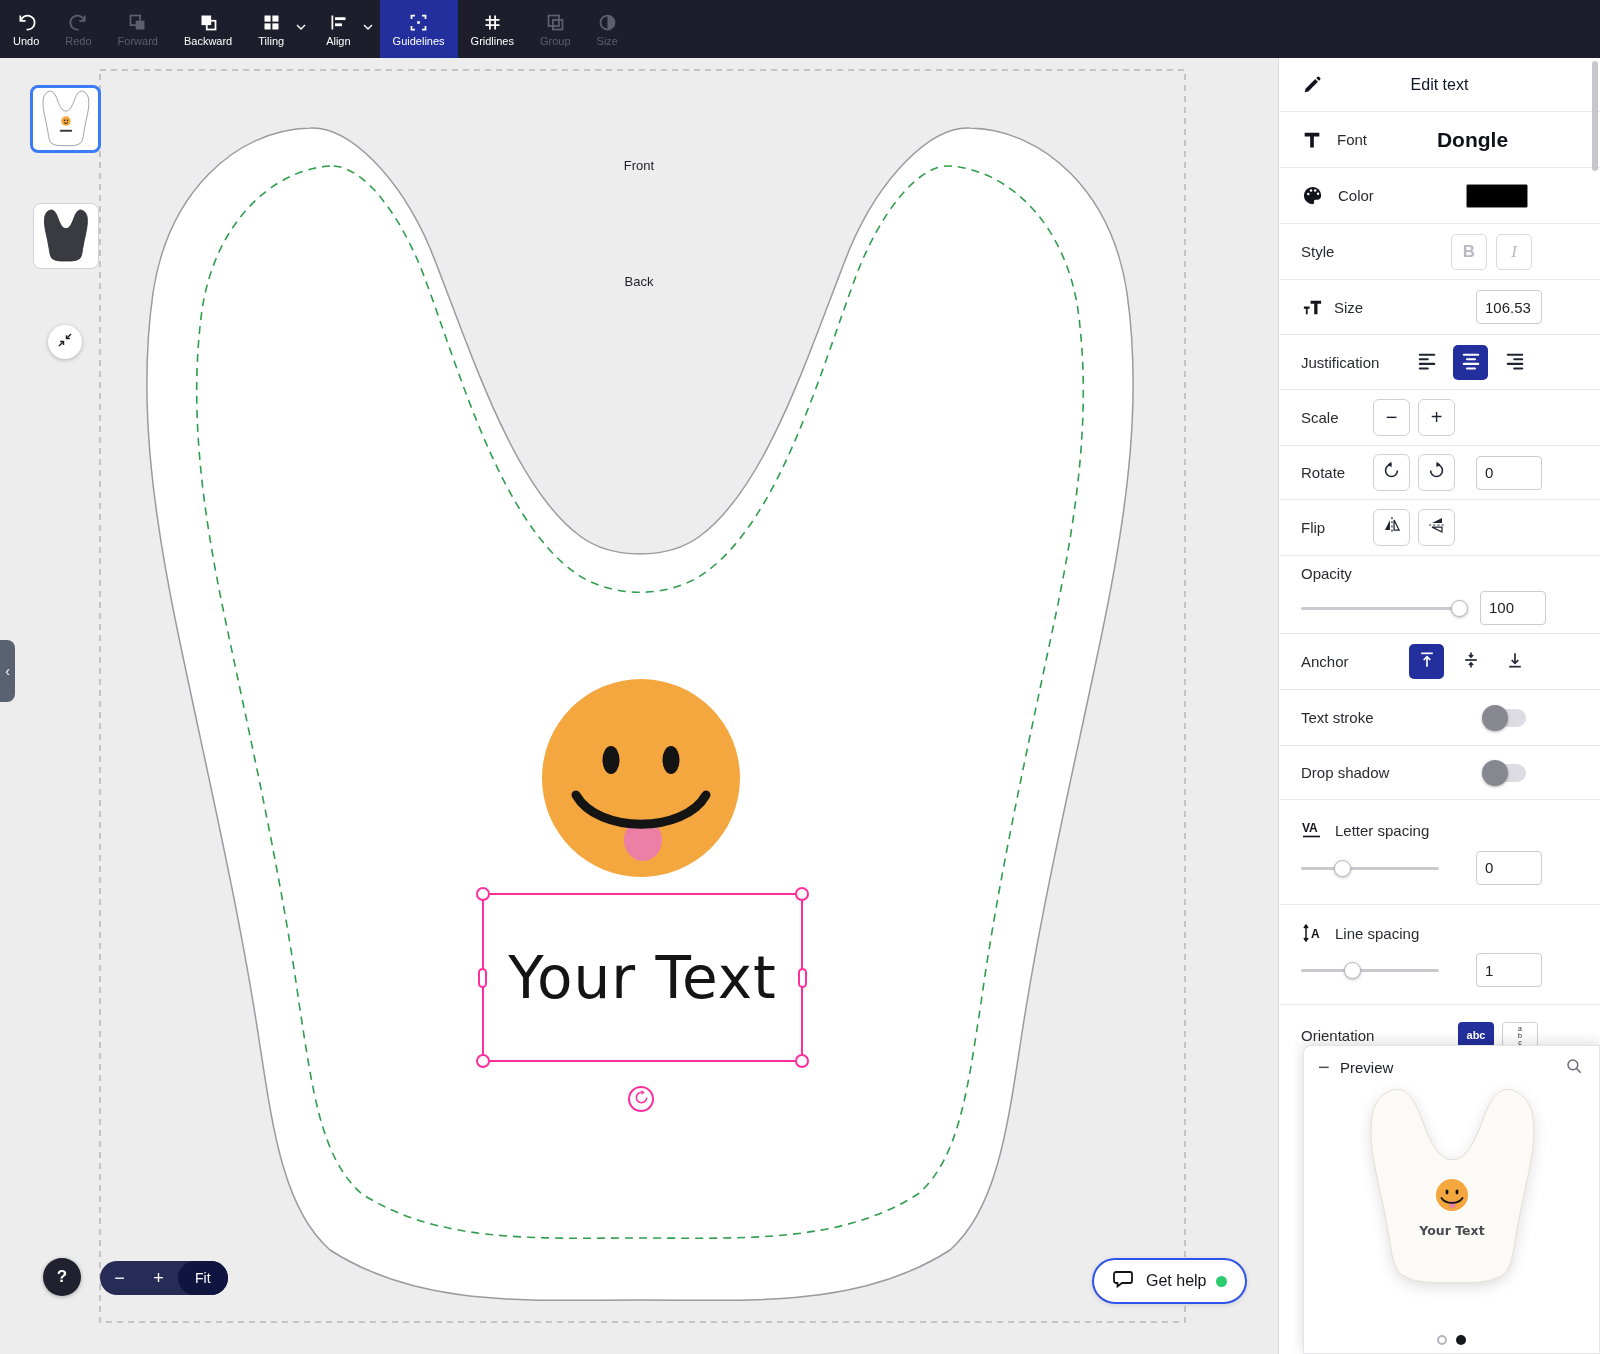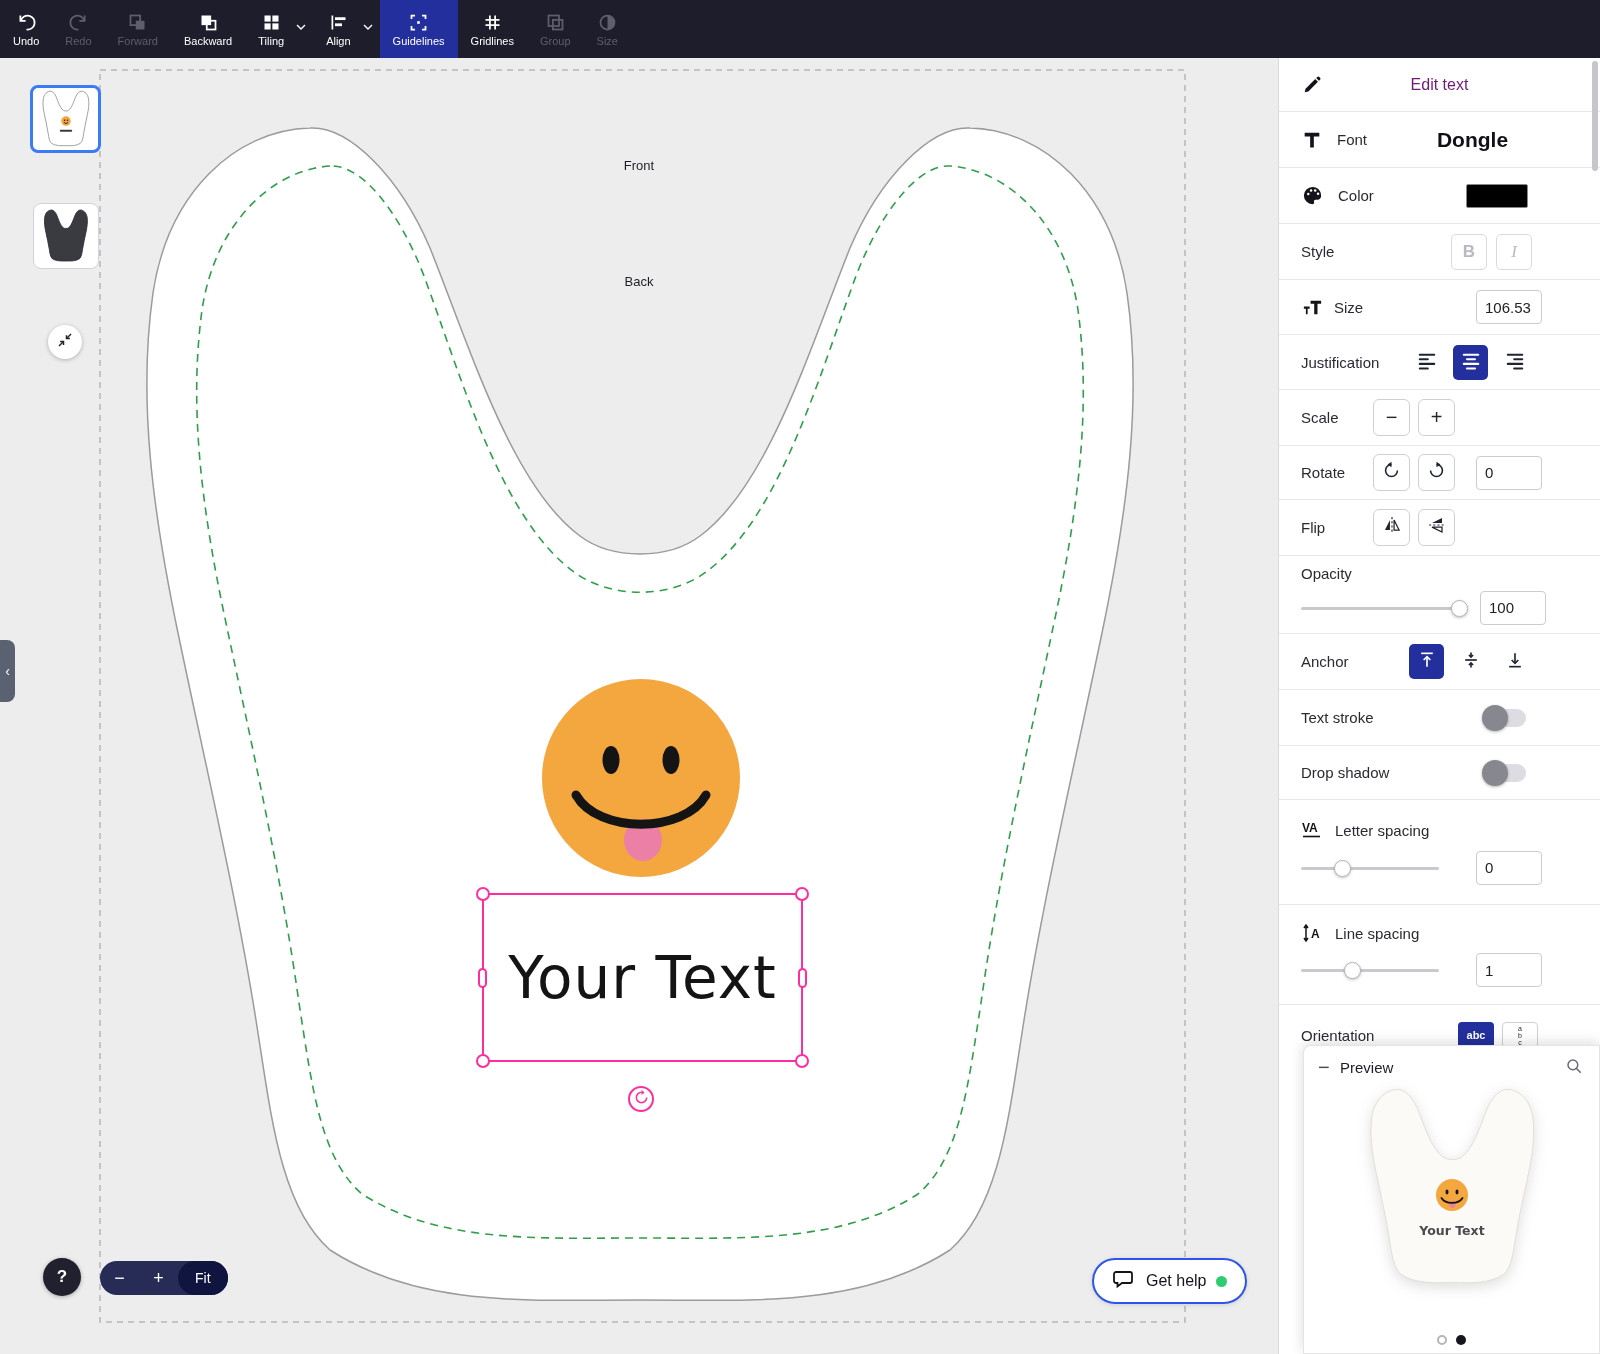--- a/index.html
+++ b/index.html
@@ -69,21 +69,21 @@
   .r-edit{height:54px}.r-font{height:56px}.r-style{height:56px}.r-color{height:56px}
   .r-size{height:55px}.r-just{height:55px}.r-scale{height:56px}.r-rot{height:54px}
   .r-flip{height:56px}.r-opacity{height:78px}.r-anchor{height:56px}.r-stroke{height:56px}
   .r-shadow{height:54px}.r-letter{height:105px}.r-line{height:100px}.r-orient{height:60px;border-bottom:none}
   .plbl{font-size:15px;color:#2a2a33}
   .picon{display:flex;align-items:center;justify-content:center;color:#1f2430}
   .ml10{margin-left:10px}.ml14{margin-left:14px}
   .mlauto{margin-left:auto}
   .mr46{margin-right:46px}.mr48{margin-right:36px}.mr50{margin-right:50px}.mr52{margin-right:52px}
   .lblw{width:72px}
-  .edit-lbl{flex:1;text-align:center;font-size:16px;color:#701a75}
+  .edit-lbl{flex:1;text-align:center;font-size:16px;color:#0f172a}
   .spacer22{width:22px}
   .font-value{flex:1;text-align:center;font-size:21px;font-weight:bold;color:#101018;cursor:pointer}
   .sq-btn{width:36px;height:36px;border:1px solid #dadade;background:#fff;border-radius:5px;
     font-size:17px;color:#b9b9c2;cursor:pointer}
   .sq-btn.italic{font-style:italic;font-family:"Liberation Serif",serif;margin-left:9px}
   .swatch{width:62px;height:24px;background:#000;border:1px solid #888;border-radius:2px;cursor:pointer}
   .pinput{width:66px;height:34px;border:1px solid #c9ccd3;border-radius:4px;font-size:15px;
     padding:0 8px;color:#222;font-family:"Liberation Sans",sans-serif}
   .grp{display:flex;align-items:center}
   .icon-btn{width:35px;height:35px;border:none;background:none;color:#1f2430;display:flex;

